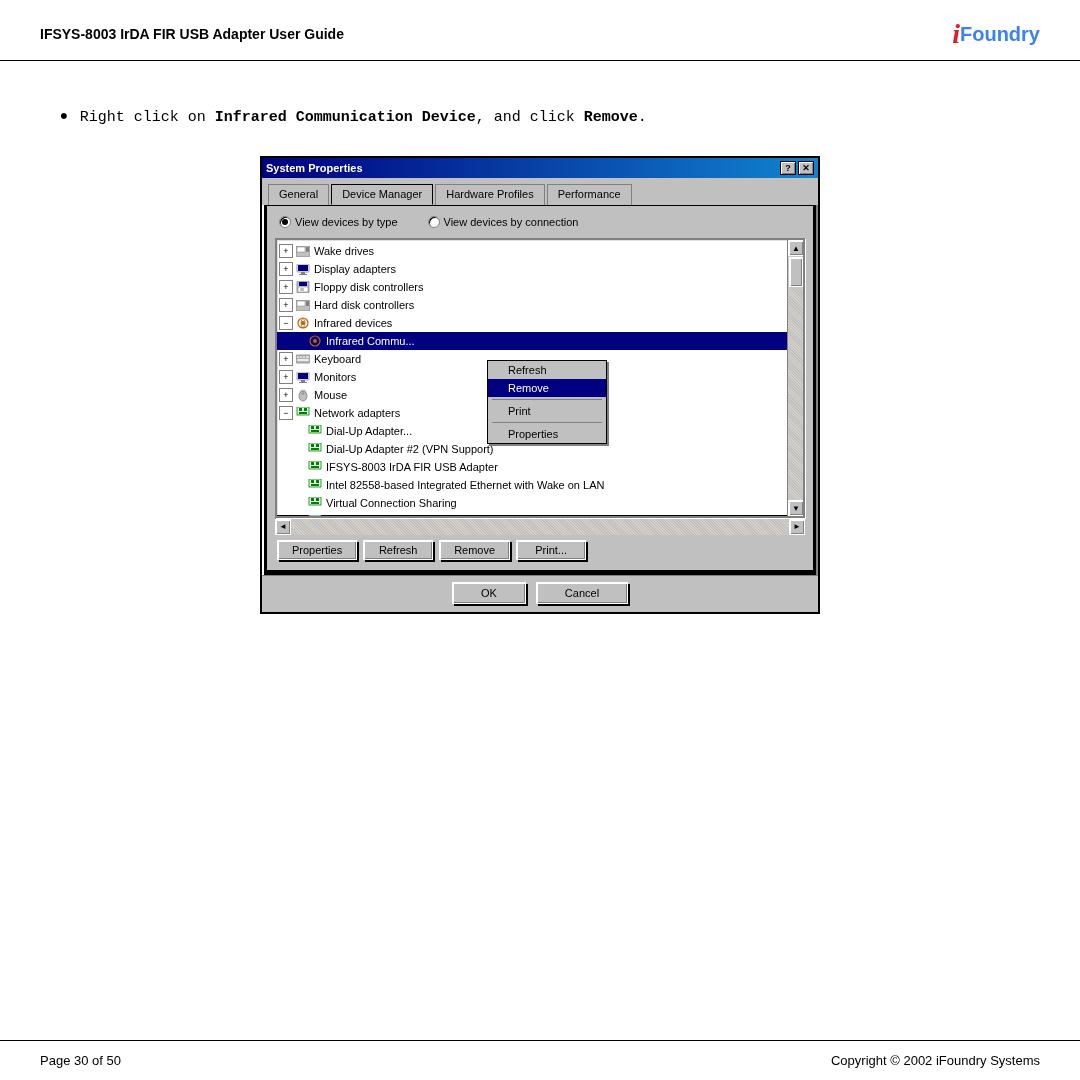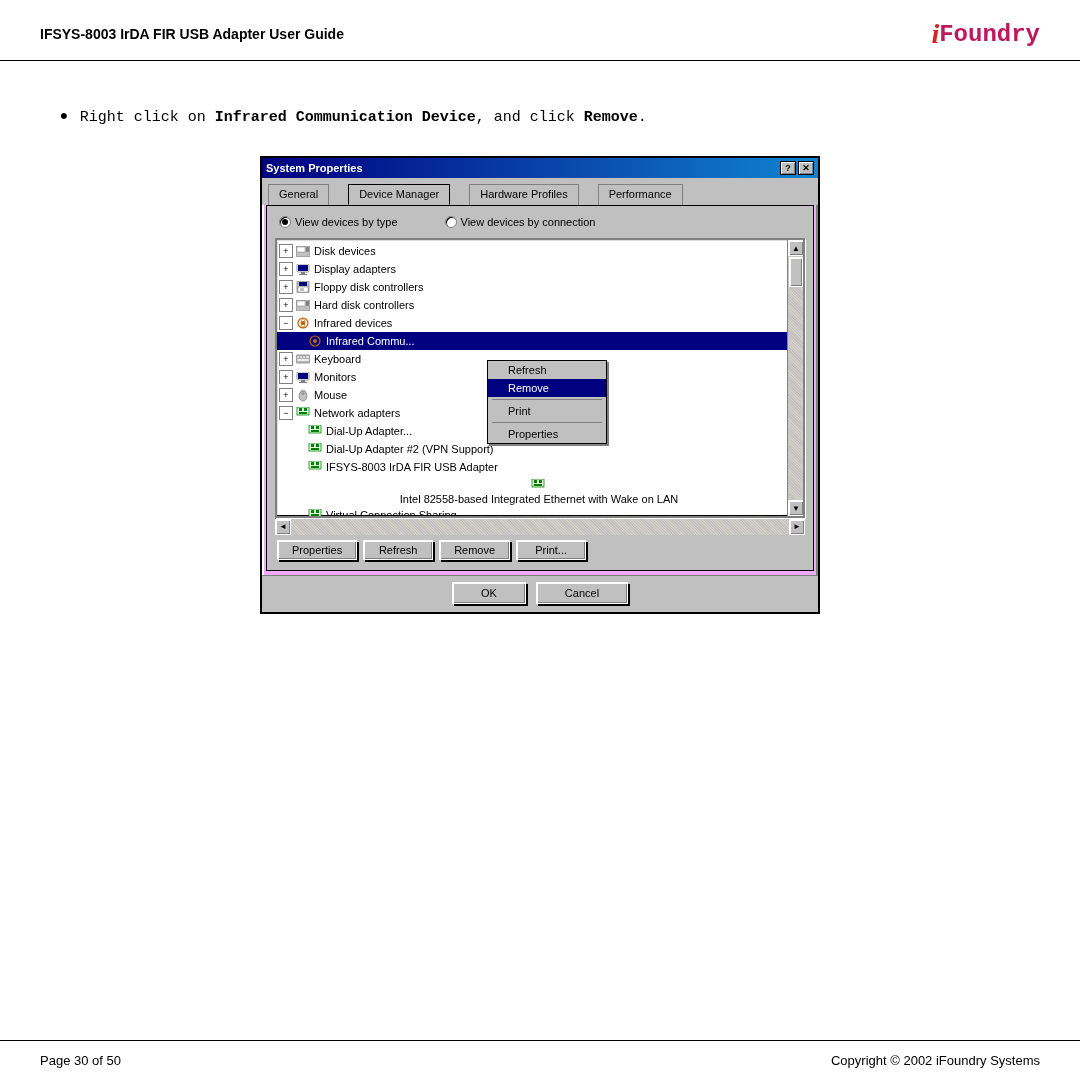--- a/index.html
+++ b/index.html
@@ -31,24 +31,24 @@
       align-items: center;
     }
     .logo-i {
       color: #e02020;
       font-size: 28px;
       font-weight: bold;
       font-style: italic;
       font-family: Georgia, serif;
     }
     .logo-foundry {
-      color: #be185d;
-      font-size: 24px;
+      color: #3b82f6;
+      font-size: 20px;
       font-weight: bold;
-      font-family: Liberation Mono, monospace;
+      font-family: Liberation Sans, sans-serif;
     }
 
     
     .main-content {
       padding: 40px 60px;
     }
 
     .bullet-point {
       display: flex;
       align-items: flex-start;
@@ -68,21 +68,21 @@
     }
 
     
     .dialog-wrapper {
       margin: 0 auto;
       width: 560px;
     }
 
     .win98-dialog {
       border: 2px solid #000;
-      background: #f0abfc;
+      background: #000000;
       box-shadow: 2px 2px 0 #fff inset, -2px -2px 0 #808080 inset;
       font-family: 'MS Sans Serif', Arial, sans-serif;
       font-size: 11px;
     }
 
     .win98-titlebar {
       background: linear-gradient(to right, #000080, #1084d0);
       color: #fff;
       display: flex;
       justify-content: space-between;
@@ -107,21 +107,21 @@
       display: flex;
       align-items: center;
       justify-content: center;
       font-size: 9px;
       color: #000;
       cursor: pointer;
     }
 
     .win98-tabs {
       display: flex;
-      gap: 17px;
+      gap: 0;
       padding: 6px 6px 0 6px;
       background: #c0c0c0;
     }
     .win98-tab {
       padding: 3px 10px;
       background: #c0c0c0;
       border: 1px solid #808080;
       border-bottom: none;
       font-size: 11px;
       cursor: pointer;
@@ -142,21 +142,21 @@
       margin: 0 4px 4px 4px;
       padding: 8px;
       position: relative;
       z-index: 1;
     }
 
     
     .radio-area {
       display: flex;
       align-items: center;
-      gap: 47px;
+      gap: 30px;
       margin-bottom: 8px;
       padding: 2px 4px;
     }
     .radio-option {
       display: flex;
       align-items: center;
       gap: 4px;
       font-size: 11px;
     }
     .radio-circle {
@@ -440,21 +440,21 @@
 
             <div class="tree-item">
               <span class="tree-expand">+</span>
               <span class="dev-icon">
                 <svg width="14" height="11" viewBox="0 0 14 11">
                     <rect x="0" y="0" width="14" height="11" rx="1" fill="#c0c0c0" stroke="#808080" stroke-width="0.8"></rect>
                     <rect x="1" y="1" width="8" height="5" fill="#fff" stroke="#808080" stroke-width="0.5"></rect>
                     <rect x="10" y="1" width="3" height="5" rx="1" fill="#808080"></rect>
                   </svg>
               </span>
-              <span>Disk devices</span>
+              <span>Wake drives</span>
             </div>
 
             <div class="tree-item">
               <span class="tree-expand">+</span>
               <span class="dev-icon">
                 <svg width="14" height="11" viewBox="0 0 14 11">
                     <rect x="1" y="0" width="12" height="8" rx="1" fill="#fff" stroke="#808080" stroke-width="0.8"></rect>
                     <rect x="2" y="1" width="10" height="6" fill="#000080"></rect>
                     <rect x="5" y="8" width="4" height="2" fill="#808080"></rect>
                     <rect x="3" y="10" width="8" height="1" fill="#808080"></rect>
@@ -594,21 +594,21 @@
               <span class="dev-icon">
                 <svg width="14" height="12" viewBox="0 0 14 12">
                     <rect x="1" y="0" width="12" height="8" fill="#e0ffe0" stroke="#008000" stroke-width="0.8"></rect>
                     <rect x="3" y="1" width="3" height="3" fill="#008000"></rect>
                     <rect x="8" y="1" width="3" height="3" fill="#008000"></rect>
                     <rect x="3" y="5" width="8" height="2" fill="#008000"></rect>
                   </svg>
               </span>
               <span>IFSYS-8003 IrDA FIR USB Adapter</span>
             </div>
-            <div class="tree-item" style="padding-left:16px;flex-direction:column;">
+            <div class="tree-item" style="padding-left:16px;">
               <span class="tree-spacer"></span>
               <span class="dev-icon">
                 <svg width="14" height="12" viewBox="0 0 14 12">
                     <rect x="1" y="0" width="12" height="8" fill="#e0ffe0" stroke="#008000" stroke-width="0.8"></rect>
                     <rect x="3" y="1" width="3" height="3" fill="#008000"></rect>
                     <rect x="8" y="1" width="3" height="3" fill="#008000"></rect>
                     <rect x="3" y="5" width="8" height="2" fill="#008000"></rect>
                   </svg>
               </span>
               <span>Intel 82558-based Integrated Ethernet with Wake on LAN</span>

